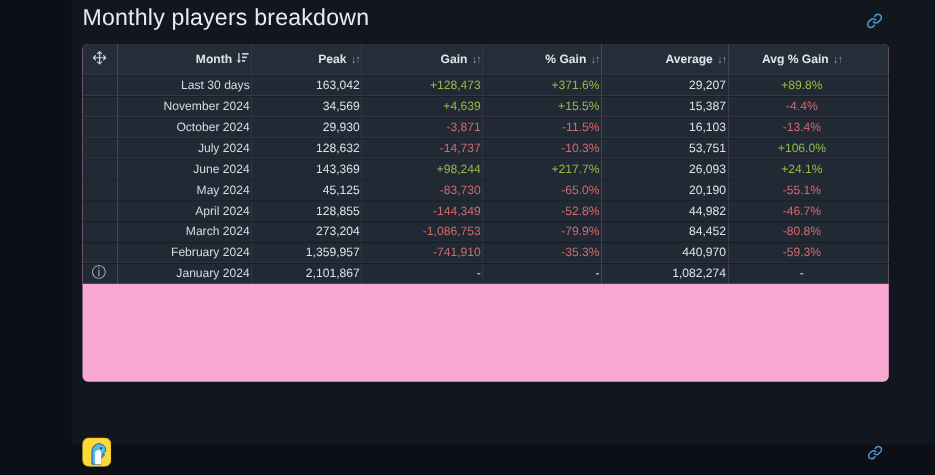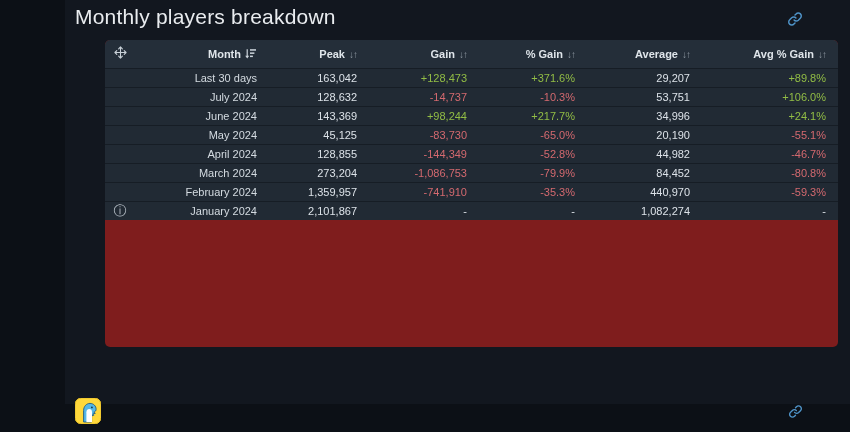--- a/index.html
+++ b/index.html
@@ -20,42 +20,42 @@
   }
   .linkicon {
     position:absolute; width:16px; height:16px; cursor:pointer;
   }
   .linkicon.top { left:722px; top:11px; }
   .linkicon.bottom { left:723px; top:404px; }
   .linkicon svg { display:block; }
 
   .panel {
     position:absolute; left:10px; top:40px; width:733px; height:307px;
-    background:#7f1d1d; border-radius:5px; overflow:hidden;margin-left:30px;
+    background:#f9a8d4; border-radius:5px; overflow:hidden;
   }
   table { width:100%; border-collapse:collapse; table-layout:fixed; font-size:11px; }
   thead th {
     height:28px; background:#242e39; color:#dfe5ea; font-weight:700;
     text-align:right; padding:0 2px 0 0; white-space:nowrap; cursor:pointer;
   }
   thead th.c-icon { text-align:center; }
   thead th .sort {
     color:#8d97a1; font-weight:400; font-size:10px; margin-left:4px; letter-spacing:-1px;
   }
   thead th svg.inline { vertical-align:-1px; margin-left:4px; }
   tbody td {
     height:19px; background:#212a34; border-top:1px solid #161d25;
     text-align:right; padding:0 2px 0 0; white-space:nowrap;
     color:#dce2e8;
   }
   tbody td.c-month { color:#d4dbe1; }
   tbody td.c-icon { text-align:center; }
   tbody td.pos { color:var(--green,#92bd45); }
   tbody td.neg { color:var(--red,#d4696f); }
-  td.last, th.last { padding-right:12px; }
+  td.last, th.last { padding-right:12px;text-align:center; }
   .info-glyph {
     font-size:13px; color:#b6bec6; cursor:pointer; line-height:1;
     font-family:"DejaVu Sans",sans-serif;
   }
   .avatar {
     position:absolute; left:10px; top:398px; width:26px; height:26px;
     display:block; cursor:pointer;
   }
 </style>
 </head>
@@ -122,34 +122,52 @@
             <td class="c-icon"></td>
             <td class="c-month">Last 30 days</td>
             <td class="c-num">163,042</td>
             <td class="c-num pos">+128,473</td>
             <td class="c-num pos">+371.6%</td>
             <td class="c-num">29,207</td>
             <td class="c-num last pos">+89.8%</td>
           </tr>
           <tr>
             <td class="c-icon"></td>
+            <td class="c-month">November 2024</td>
+            <td class="c-num">34,569</td>
+            <td class="c-num pos">+4,639</td>
+            <td class="c-num pos">+15.5%</td>
+            <td class="c-num">15,387</td>
+            <td class="c-num last neg">-4.4%</td>
+          </tr>
+          <tr>
+            <td class="c-icon"></td>
+            <td class="c-month">October 2024</td>
+            <td class="c-num">29,930</td>
+            <td class="c-num neg">-3,871</td>
+            <td class="c-num neg">-11.5%</td>
+            <td class="c-num">16,103</td>
+            <td class="c-num last neg">-13.4%</td>
+          </tr>
+          <tr>
+            <td class="c-icon"></td>
             <td class="c-month">July 2024</td>
             <td class="c-num">128,632</td>
             <td class="c-num neg">-14,737</td>
             <td class="c-num neg">-10.3%</td>
             <td class="c-num">53,751</td>
             <td class="c-num last pos">+106.0%</td>
           </tr>
           <tr>
             <td class="c-icon"></td>
             <td class="c-month">June 2024</td>
             <td class="c-num">143,369</td>
             <td class="c-num pos">+98,244</td>
             <td class="c-num pos">+217.7%</td>
-            <td class="c-num">34,996</td>
+            <td class="c-num">26,093</td>
             <td class="c-num last pos">+24.1%</td>
           </tr>
           <tr>
             <td class="c-icon"></td>
             <td class="c-month">May 2024</td>
             <td class="c-num">45,125</td>
             <td class="c-num neg">-83,730</td>
             <td class="c-num neg">-65.0%</td>
             <td class="c-num">20,190</td>
             <td class="c-num last neg">-55.1%</td>

